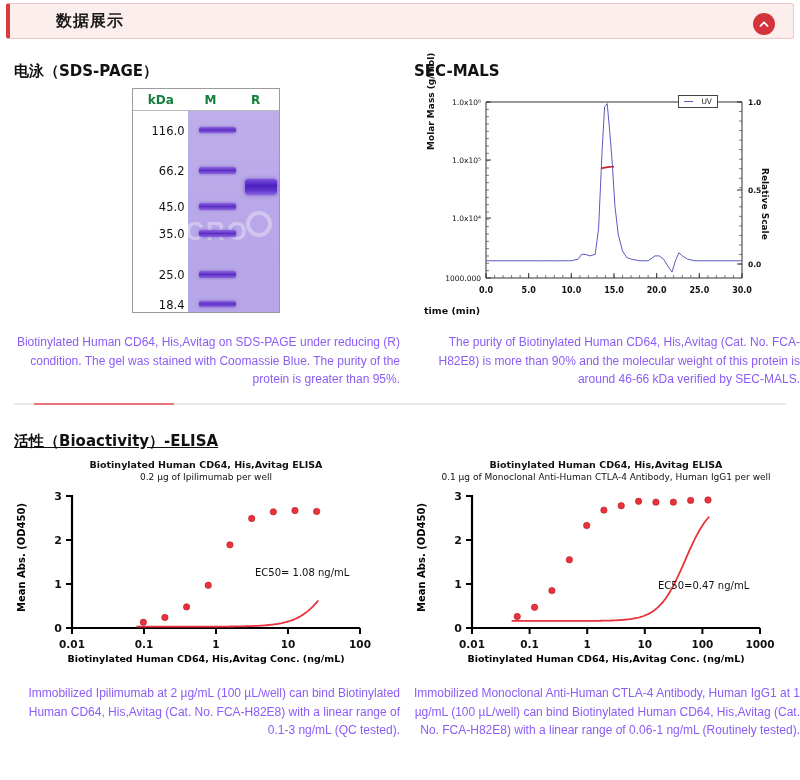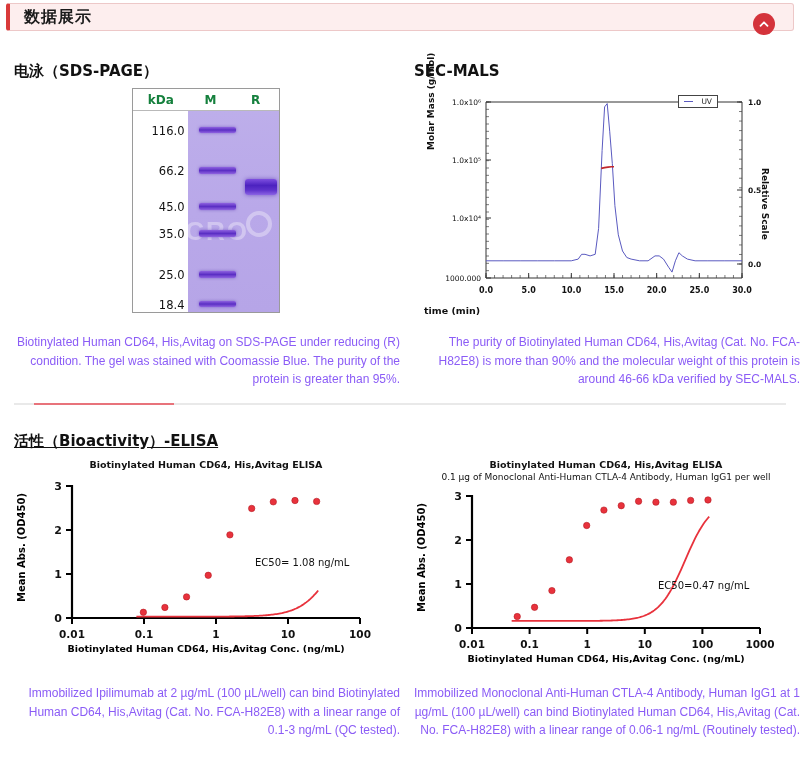--- a/index.html
+++ b/index.html
@@ -8,26 +8,26 @@
     width:800px; height:780px;
     background:#ffffff;
     font-family:"Liberation Sans", sans-serif;
     color:#333;
     overflow:hidden;
   }
   .page { position:relative; width:800px; height:780px; }
 
   
   .panel-header{
-    position:absolute; left:6px; top:3px; width:788px; height:28px;
+    position:absolute; left:6px; top:3px; width:788px; height:36px;
     background:#fdeeee;
     border:1px solid #edc8c8;
     border-left:4px solid #d93a3a;
     border-radius:3px;
-    display:flex; align-items:center;
+    display:flex; align-items:center;padding-left:32px;
   }
   .panel-title{
     font-size:16px; font-weight:bold; color:#1a1a1a;
     margin-left:14px; letter-spacing:1px;
     font-family:"DejaVu Sans","Liberation Sans",sans-serif;
   }
   .collapse-btn{
     position:absolute; right:18px; top:9px;
     width:22px; height:22px; border-radius:50%;
     background:#d4333b;
@@ -360,20 +360,21 @@
 
   <div class="col-left caption" id="cap-sdspage">Biotinylated Human CD64, His,Avitag on SDS-PAGE under reducing (R) condition. The gel was stained with Coomassie Blue. The purity of the protein is greater than 95%.</div>
   <div class="col-right caption" id="cap-secmals">The purity of Biotinylated Human CD64, His,Avitag (Cat. No. FCA-H82E8) is more than 90% and the molecular weight of this protein is around 46-66 kDa verified by SEC-MALS.</div>
 
   <div class="divider"></div>
 
   <div class="sec-head" id="head-bioactivity">活性（Bioactivity）-ELISA</div>
 
   <div class="elisa" id="elisa-left">
     <div class="el-title">Biotinylated Human CD64, His,Avitag ELISA</div>
+    <div class="el-sub">0.2 µg of Ipilimumab per well</div>
     <div class="el-plot">
       <svg id="elisa-svg-0" width="372" height="180">
           <line x1="52" y1="146" x2="340" y2="146" stroke="#000" stroke-width="2.2"></line>
           <line x1="52" y1="13" x2="52" y2="146" stroke="#000" stroke-width="2.2"></line>
           <line x1="52" y1="146" x2="46" y2="146" stroke="#000" stroke-width="2"></line>
           <text x="42" y="150" font-size="11" text-anchor="end" font-family="&quot;DejaVu Sans&quot;,&quot;Liberation Sans&quot;,sans-serif" fill="#111" font-weight="bold">0</text>
           <line x1="52" y1="102" x2="46" y2="102" stroke="#000" stroke-width="2"></line>
           <text x="42" y="106" font-size="11" text-anchor="end" font-family="&quot;DejaVu Sans&quot;,&quot;Liberation Sans&quot;,sans-serif" fill="#111" font-weight="bold">1</text>
           <line x1="52" y1="58" x2="46" y2="58" stroke="#000" stroke-width="2"></line>
           <text x="42" y="62" font-size="11" text-anchor="end" font-family="&quot;DejaVu Sans&quot;,&quot;Liberation Sans&quot;,sans-serif" fill="#111" font-weight="bold">2</text>

